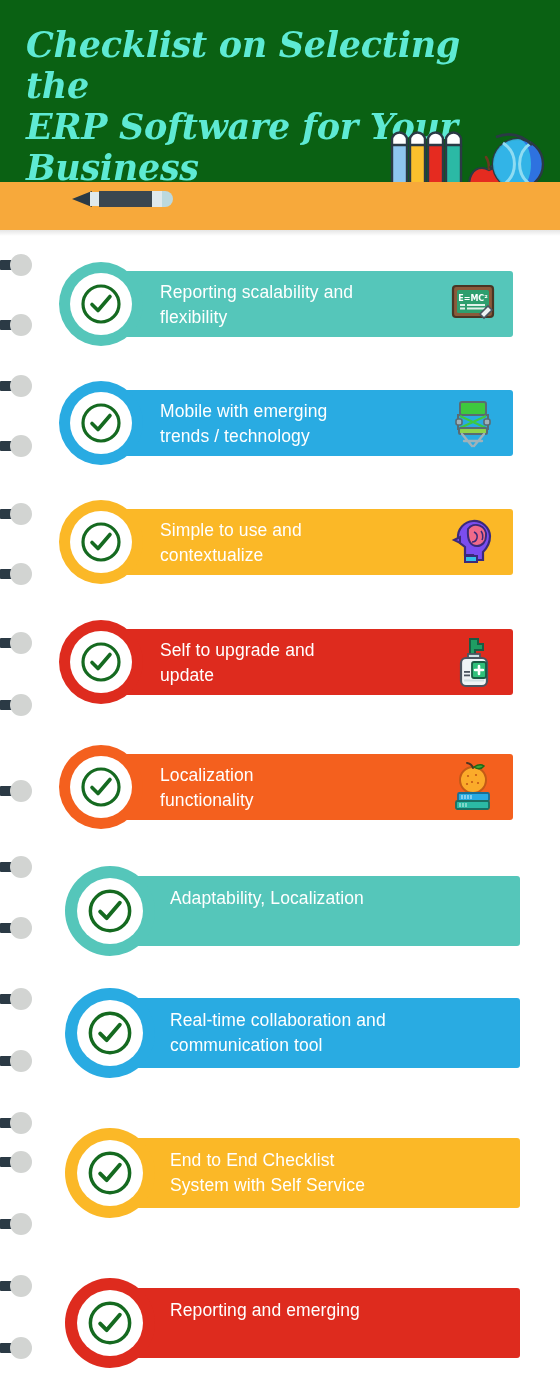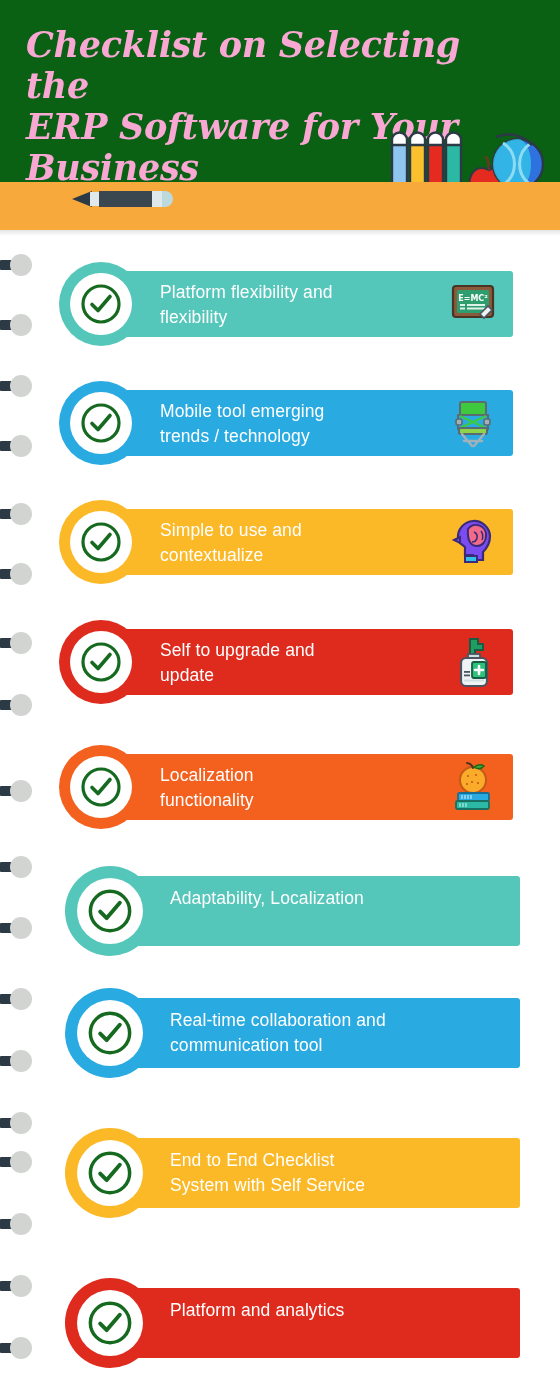--- a/index.html
+++ b/index.html
@@ -13,21 +13,21 @@
   #page{position:relative;width:560px;height:1400px;background:#fff;overflow:hidden;}
 
   
   .header{
     position:absolute;left:0;top:0;width:560px;height:182px;
     background:#0a6113;
     overflow:hidden;
   }
   .header-title{
     position:absolute;left:26px;top:24px;width:470px;
-    color:#f9a8d4;
+    color:#5eead4;
     font-family:"DejaVu Serif", serif;
     font-style:italic;
     font-weight:bold;
     font-size:35px;
     line-height:41px;
     letter-spacing:-0.3px;
     white-space:pre-line;
   }
   .orange-strip{
     position:absolute;left:0;top:182px;width:560px;height:48px;
@@ -244,21 +244,21 @@
   <div class="row rw" style="top:262px">
     <div class="bar" style="background:#55c6ba"></div>
     <div class="disc-outer" style="background:#55c6ba">
       <div class="disc-inner">
         <svg class="check-svg" width="44" height="44" viewBox="0 0 44 44">
           <circle cx="22" cy="22" r="18" fill="none" stroke="#156a20" stroke-width="3.2"></circle>
           <path d="M13 22.5 l6 6 l12 -14" fill="none" stroke="#156a20" stroke-width="3.6" stroke-linecap="round" stroke-linejoin="round"></path>
         </svg>
       </div>
     </div>
-    <div class="label">Platform flexibility and
+    <div class="label">Reporting scalability and
 flexibility</div>
     <svg class="row-icon" viewBox="0 0 46 52">
       <rect x="3" y="8" width="40" height="31" rx="3" fill="#8a5a3b" stroke="#4a3524" stroke-width="2.2"></rect>
       <rect x="7" y="12" width="32" height="23" rx="1.5" fill="#2e9e6e"></rect>
       <text x="23" y="23" font-family="DejaVu Sans, sans-serif" font-size="8" font-weight="bold" fill="#ffffff" text-anchor="middle">E=MC²</text>
       <rect x="10" y="26" width="5" height="2" fill="#ffffff" opacity="0.85"></rect>
       <rect x="10" y="29.5" width="5" height="2" fill="#ffffff" opacity="0.85"></rect>
       <rect x="17" y="26" width="18" height="2" fill="#ffffff" opacity="0.85"></rect>
       <rect x="17" y="29.5" width="18" height="2" fill="#ffffff" opacity="0.85"></rect>
       <path d="M30 36 l8 -8 l4 4 l-8 8 z" fill="#eef2f3" stroke="#4a5560" stroke-width="1.6"></path>
@@ -268,21 +268,21 @@
   <div class="row rw" style="top:381px">
     <div class="bar" style="background:#29abe2"></div>
     <div class="disc-outer" style="background:#29abe2">
       <div class="disc-inner">
         <svg class="check-svg" width="44" height="44" viewBox="0 0 44 44">
           <circle cx="22" cy="22" r="18" fill="none" stroke="#156a20" stroke-width="3.2"></circle>
           <path d="M13 22.5 l6 6 l12 -14" fill="none" stroke="#156a20" stroke-width="3.6" stroke-linecap="round" stroke-linejoin="round"></path>
         </svg>
       </div>
     </div>
-    <div class="label">Mobile tool emerging
+    <div class="label">Mobile with emerging
 trends / technology</div>
     <svg class="row-icon" viewBox="0 0 46 52">
       <rect x="10" y="5" width="26" height="13" rx="2" fill="#3ec93e" stroke="#5a6b72" stroke-width="2"></rect>
       <rect x="8" y="18" width="30" height="14" fill="none" stroke="#5a6b72" stroke-width="2"></rect>
       <path d="M10 19 l26 12 M36 19 l-26 12" fill="none" stroke="#3ec93e" stroke-width="2"></path>
       <rect x="6" y="22" width="6" height="6" rx="2" fill="#9fb2ba" stroke="#5a6b72" stroke-width="1.6"></rect>
       <rect x="34" y="22" width="6" height="6" rx="2" fill="#9fb2ba" stroke="#5a6b72" stroke-width="1.6"></rect>
       <rect x="9" y="31" width="28" height="6" rx="1.5" fill="#8ed44a" stroke="#5a6b72" stroke-width="2"></rect>
       <path d="M12 37 l10 12 M34 37 l-10 12 M14 44 h18" fill="none" stroke="#9fb2ba" stroke-width="2.4" stroke-linecap="round"></path>
     </svg>
@@ -405,16 +405,16 @@
   <div class="row rn" style="top:1278px">
     <div class="bar" style="background:#de2b1e"></div>
     <div class="disc-outer" style="background:#de2b1e">
       <div class="disc-inner">
         <svg class="check-svg" width="48" height="48" viewBox="0 0 44 44">
           <circle cx="22" cy="22" r="18" fill="none" stroke="#156a20" stroke-width="3.2"></circle>
           <path d="M13 22.5 l6 6 l12 -14" fill="none" stroke="#156a20" stroke-width="3.6" stroke-linecap="round" stroke-linejoin="round"></path>
         </svg>
       </div>
     </div>
-    <div class="label">Platform and analytics</div>
+    <div class="label">Reporting and emerging</div>
   </div>
 
 </div>
 
 </body></html>

